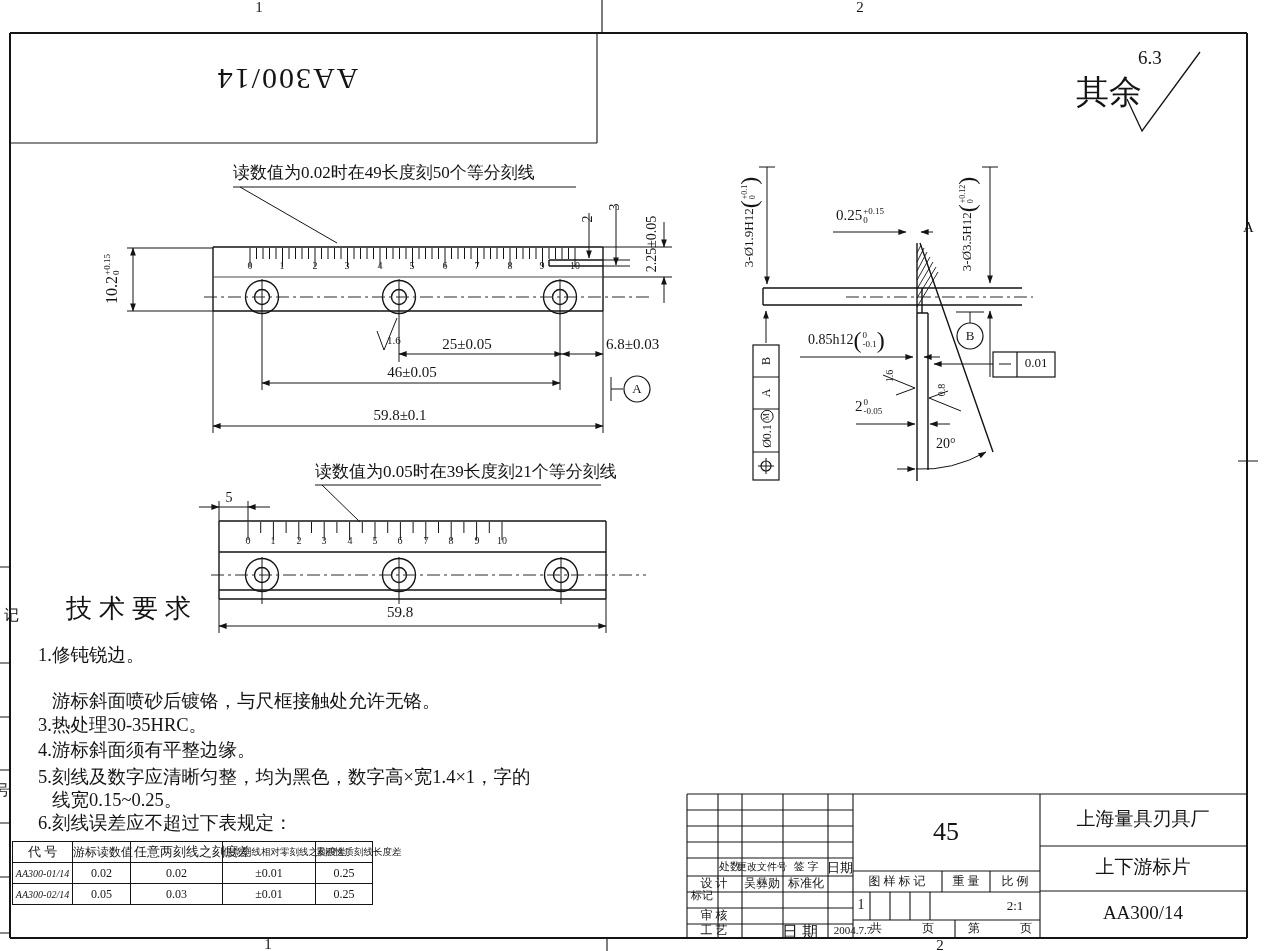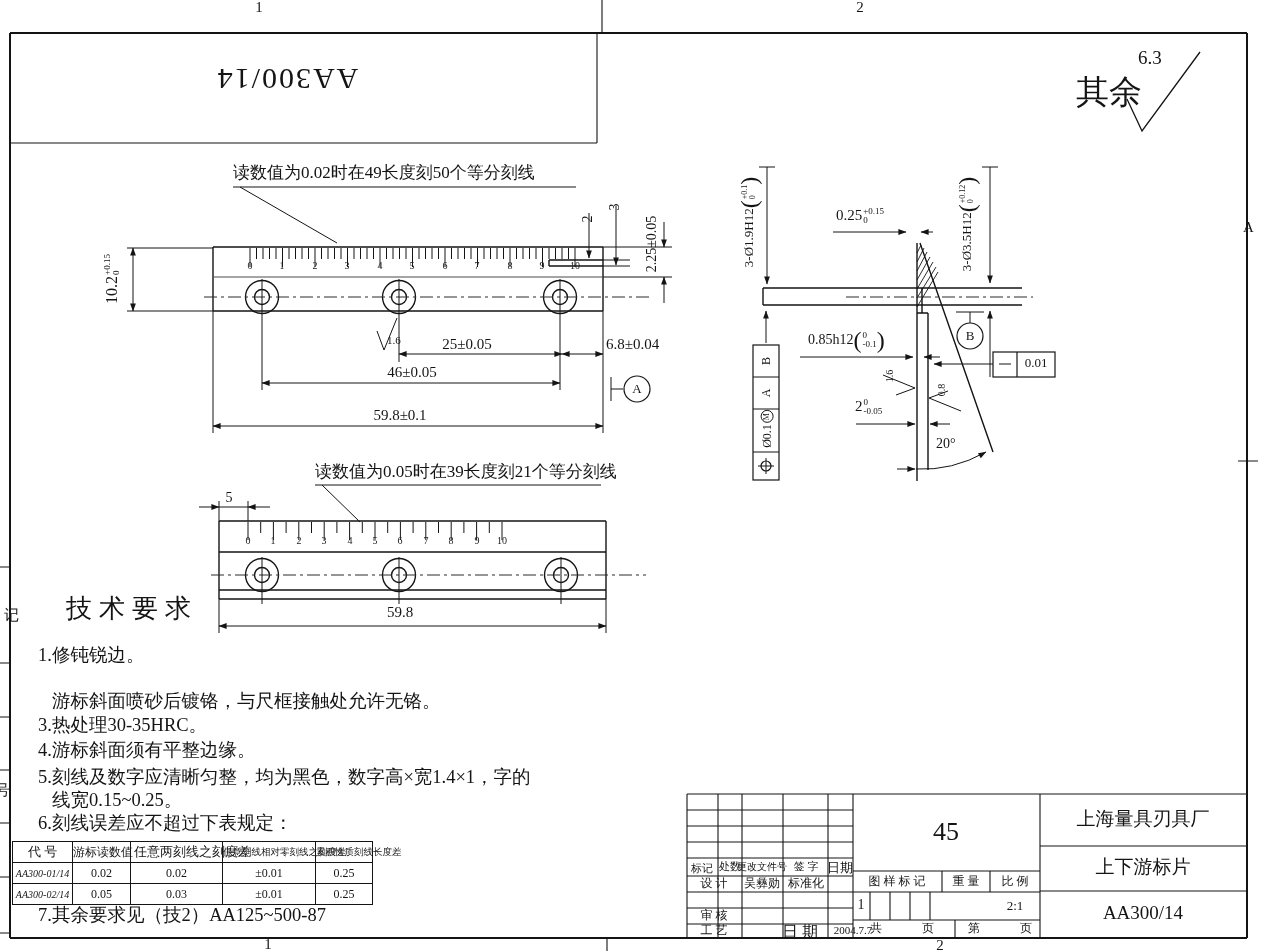--- a/index.html
+++ b/index.html
@@ -191,21 +191,21 @@
           <i>+0.15</i>
           <i>0</i>
         </span>
       </span>
   </div>
   <div class="t rc" style="left:588px;top:219px;font-size:14px">2</div>
   <div class="t rc" style="left:615px;top:207px;font-size:14px">3</div>
   <div class="t rc" style="left:652px;top:244px;font-size:14px">2.25±0.05</div>
   <div class="t c" style="left:467px;top:337px;font-size:15px">25±0.05</div>
   <div class="t c" style="left:412px;top:365px;font-size:15px">46±0.05</div>
-  <div class="t" style="left:606px;top:337px;font-size:15px">6.8±0.04</div>
+  <div class="t" style="left:606px;top:337px;font-size:15px">6.8±0.03</div>
   <div class="t c" style="left:400px;top:408px;font-size:15px">59.8±0.1</div>
   <div class="t" style="left:387px;top:335px;font-size:11px">1.6</div>
   <div class="t c" style="left:637px;top:382px;font-size:13px">A</div>
 
   <div class="t" style="left:315px;top:463px;font-size:17px">读数值为0.05时在39长度刻21个等分刻线</div>
   <div>
     <span class="num" style="left:248px;top:535px">0</span>
     <span class="num" style="left:273px;top:535px">1</span>
     <span class="num" style="left:299px;top:535px">2</span>
     <span class="num" style="left:324px;top:535px">3</span>
@@ -286,21 +286,20 @@
   </div>
 
   <div class="t" style="left:66px;top:595px;font-size:26px;letter-spacing:7px">技术要求</div>
   <div class="t tech" style="left:38px;top:646px">1.修钝锐边。</div>
   <div class="t tech" style="left:52px;top:692px">游标斜面喷砂后镀铬，与尺框接触处允许无铬。</div>
   <div class="t tech" style="left:38px;top:716px">3.热处理30-35HRC。</div>
   <div class="t tech" style="left:38px;top:741px">4.游标斜面须有平整边缘。</div>
   <div class="t tech" style="left:38px;top:768px">5.刻线及数字应清晰匀整，均为黑色，数字高×宽1.4×1，字的</div>
   <div class="t tech" style="left:52px;top:791px">线宽0.15~0.25。</div>
   <div class="t tech" style="left:38px;top:814px">6.刻线误差应不超过下表规定：</div>
-  <div class="t tech" style="left:38px;top:906px">7.其余要求见（技2）AA125~500-87</div>
 
   <table class="toltable">
     <colgroup>
         <col style="width:60px">
         <col style="width:58px">
         <col style="width:92px">
         <col style="width:93px">
         <col style="width:57px">
       </colgroup>
     <tbody>
@@ -321,21 +320,21 @@
     <tr>
       <td class="code">AA300-02/14</td>
       <td>0.05</td>
       <td>0.03</td>
       <td>±0.01</td>
       <td>0.25</td>
     </tr>
   </tbody>
     </table>
 
-  <div class="t c" style="left:702px;top:863px;font-size:11px">标记</div>
+  <div class="t c" style="left:702px;top:890px;font-size:11px">标记</div>
   <div class="t c" style="left:730px;top:861px;font-size:11px">处数</div>
   <div class="t c" style="left:762px;top:862px;font-size:10px">更改文件号</div>
   <div class="t c" style="left:806px;top:861px;font-size:11px">签 字</div>
   <div class="t c" style="left:840px;top:861px;font-size:13px">日期</div>
   <div class="t c" style="left:714px;top:877px;font-size:12px">设 计</div>
   <div class="t c" style="left:762px;top:877px;font-size:12px">吴彝勋</div>
   <div class="t c" style="left:806px;top:877px;font-size:12px">标准化</div>
   <div class="t c" style="left:714px;top:909px;font-size:12px">审 核</div>
   <div class="t c" style="left:714px;top:924px;font-size:12px">工 艺</div>
   <div class="t c" style="left:800px;top:924px;font-size:16px">日 期</div>

